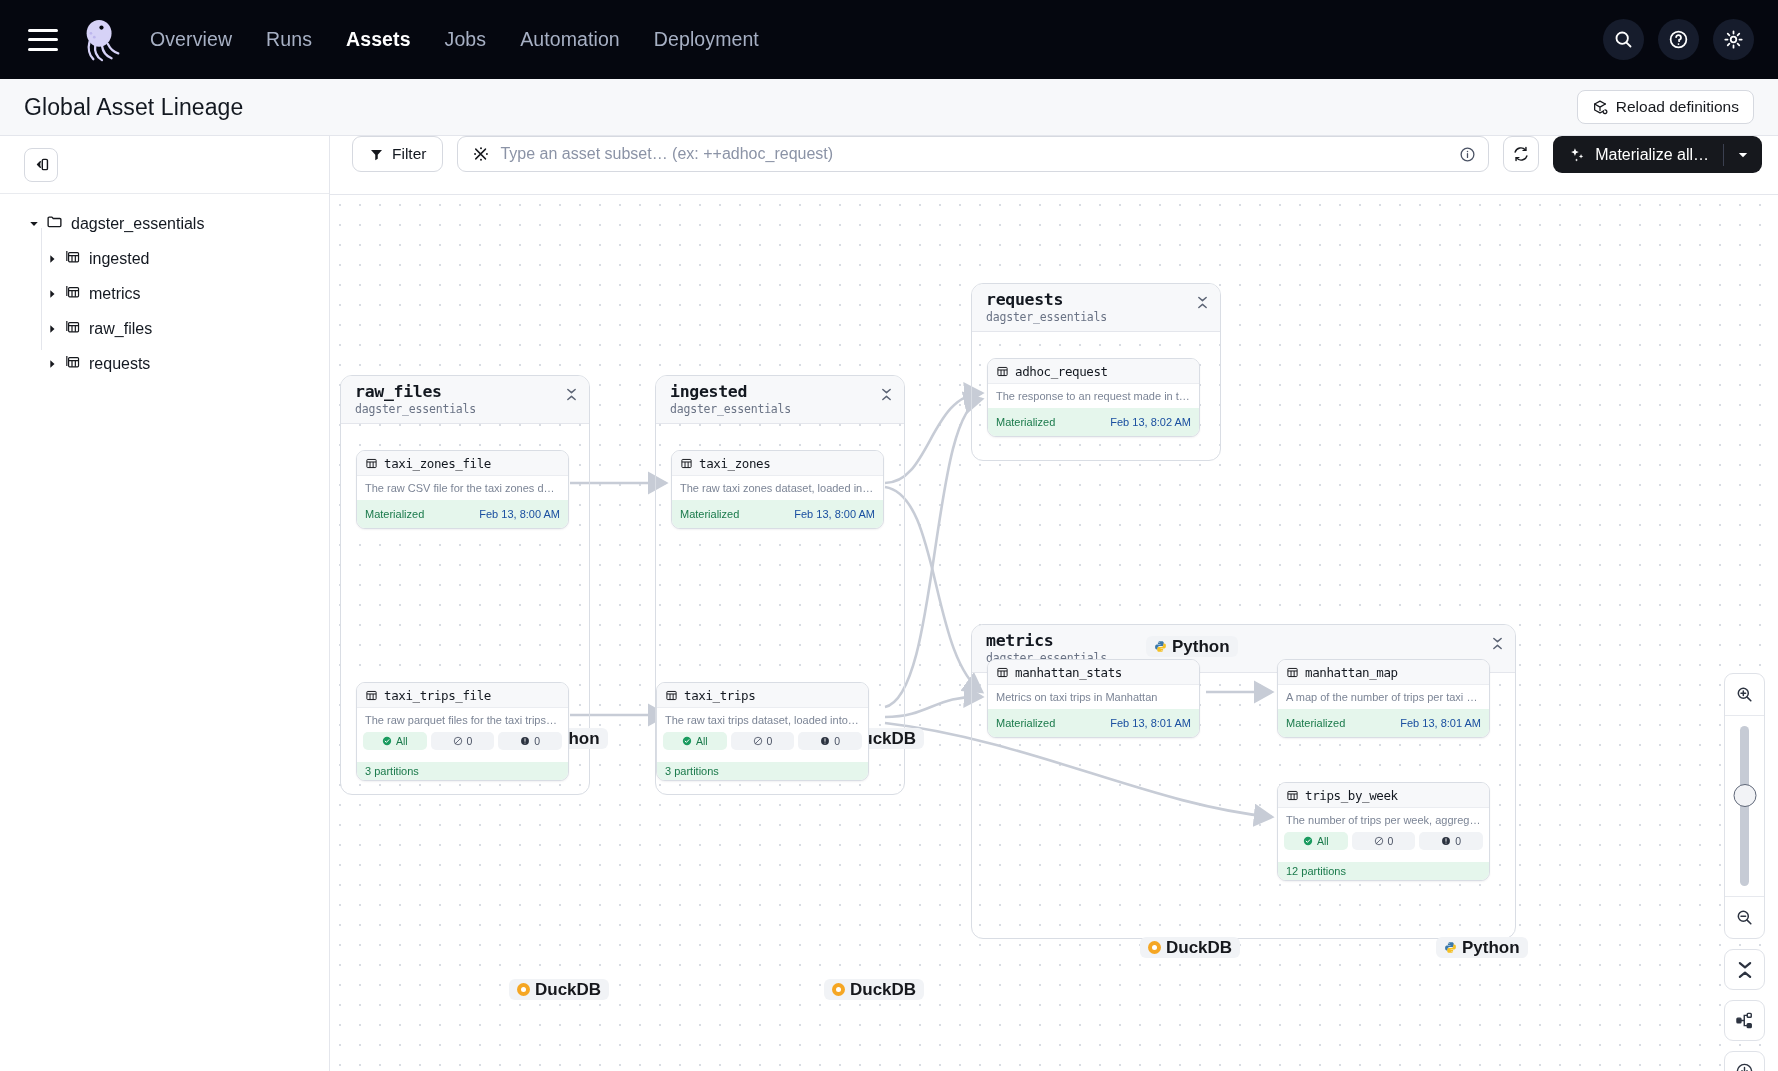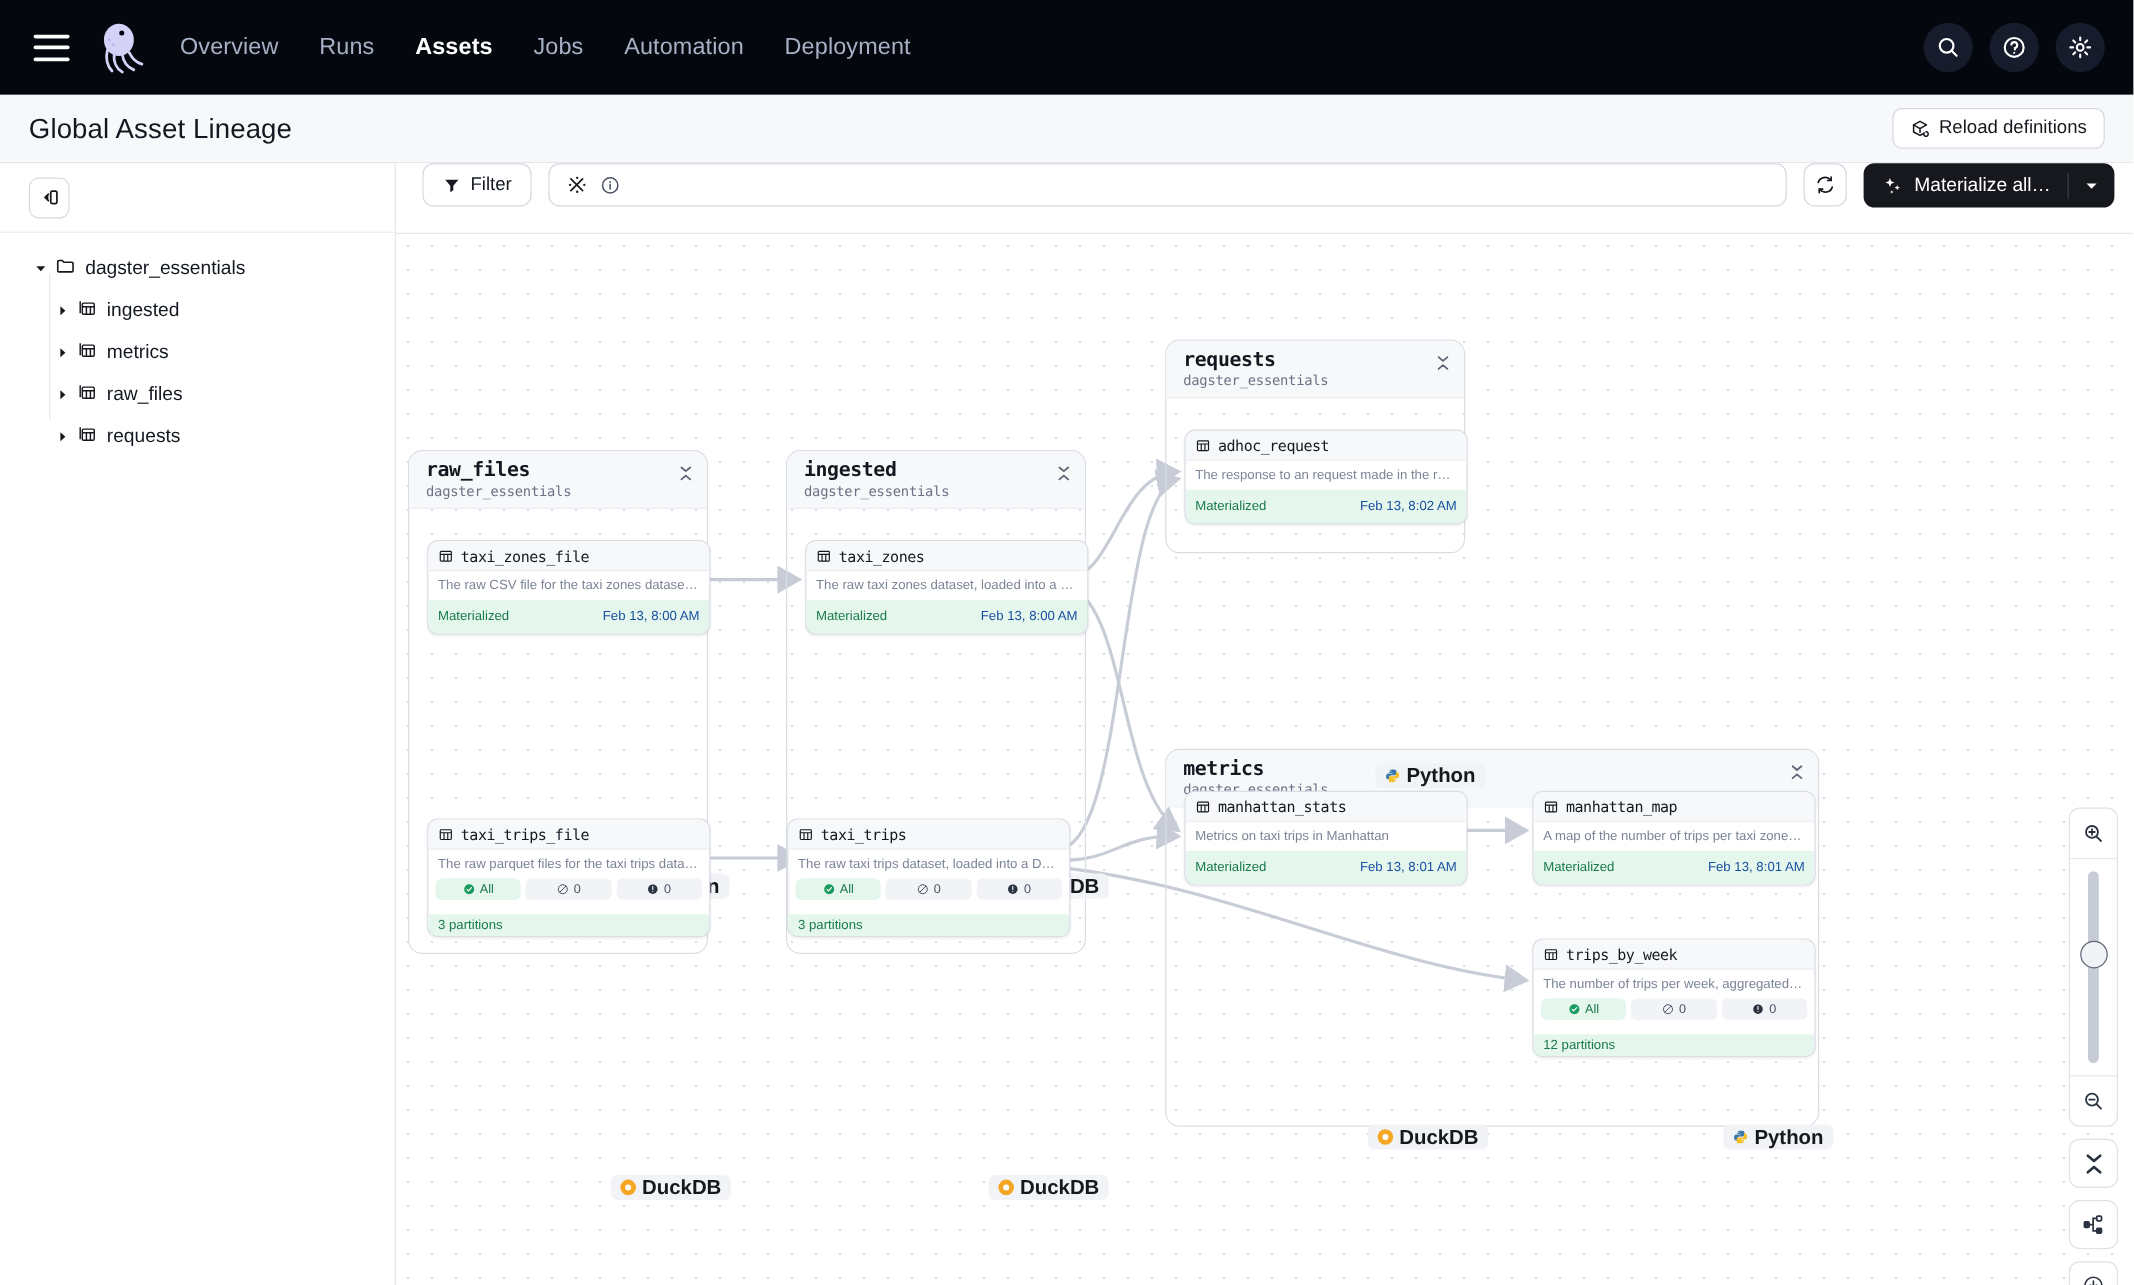--- a/index.html
+++ b/index.html
@@ -99,21 +99,21 @@
   .group-head { height: 48px; background: #f7f8fa; border-bottom: 1px solid #e4e6ec;
     border-radius: 11px 11px 0 0; padding: 6px 14px 0 14px; position: relative; }
   .group-name { font-family: "DejaVu Sans Mono", monospace; font-size: 16.5px;
     color: #131820; font-weight: bold; letter-spacing: -0.3px; }
   .group-sub { font-family: "DejaVu Sans Mono", monospace; font-size: 11.5px;
     color: #6a7385; margin-top: 1px; letter-spacing: -0.2px; }
   .group-collapse { position: absolute; right: 12px; top: 12px; cursor: pointer;
     color:#5b6374; font-size: 14px; line-height: 1; }
 
   
-  .node { position: absolute; width: 236px; border: 1px solid #d9dde4; border-radius: 9px;
+  .node { position: absolute; width: 213px; border: 1px solid #d9dde4; border-radius: 9px;
     background: #fff; box-shadow: 0 1px 2px rgba(16,24,40,.06); overflow: hidden; }
   .node-head { background: #f7f8fa; border-bottom: 1px solid #ebedf1; height: 25px;
     display: flex; align-items: center; gap: 6px; padding: 0 8px; }
   .node-title { font-family: "DejaVu Sans Mono", monospace; font-size: 12.5px;
     color: #131820; letter-spacing: -0.4px; }
   .node-desc { font-size: 11px; color: #7c8596; padding: 6px 8px 6px 8px;
     white-space: nowrap; overflow: hidden; text-overflow: ellipsis; }
   .node-status { background: #e5f6ec; display: flex; align-items: center;
     justify-content: space-between; padding: 8px 8px; font-size: 11px; }
   .status-left { color: #1a7a4b; }
@@ -320,20 +320,21 @@
         </div>
 
         <div class="subset-box">
           <svg width="18" height="18" viewBox="0 0 24 24" fill="none" stroke="#16181d" stroke-width="1.9" stroke-linecap="round">
             <path d="M5 5.5l13 13M18 5.5l-13 13"></path>
             <circle cx="4.1" cy="12" r="1.3" fill="#16181d" stroke="none"></circle>
             <circle cx="19.9" cy="12" r="1.3" fill="#16181d" stroke="none"></circle>
             <circle cx="12" cy="4.3" r="1.3" fill="#16181d" stroke="none"></circle>
             <circle cx="12" cy="19.7" r="1.3" fill="#16181d" stroke="none"></circle>
           </svg>
+          <span class="subset-placeholder">Type an asset subset… (ex: ++adhoc_request)</span>
           <svg width="17" height="17" viewBox="0 0 24 24" fill="none" stroke="#4a5264" stroke-width="1.8">
             <circle cx="12" cy="12" r="9"></circle>
               <path d="M12 10.8v5.4" stroke-linecap="round"></path>
             <circle cx="12" cy="7.9" r="1.05" fill="#4a5264" stroke="none"></circle>
           </svg>
         </div>
 
         <div class="icon-btn-sq">
           <svg width="18" height="18" viewBox="0 0 24 24" fill="none" stroke="#16181d" stroke-width="1.9" stroke-linecap="round">
             <path d="M4.2 9.4A8 8 0 0 1 18 6.8"></path>

